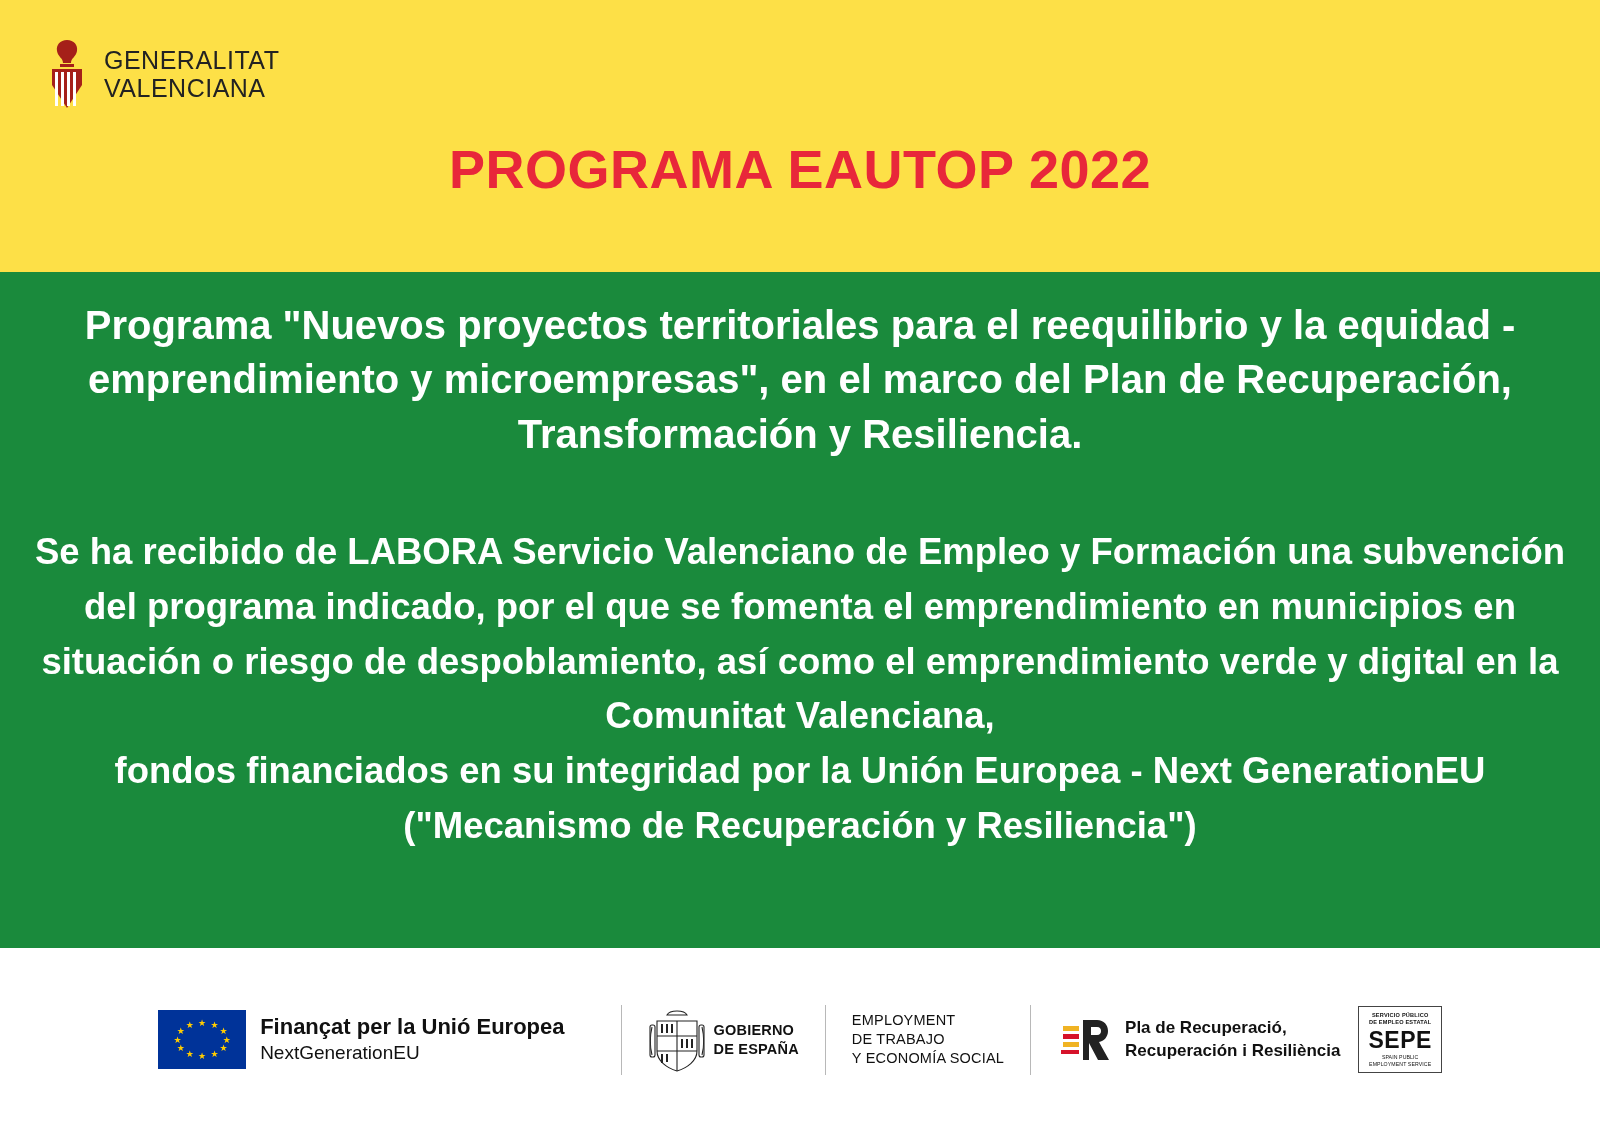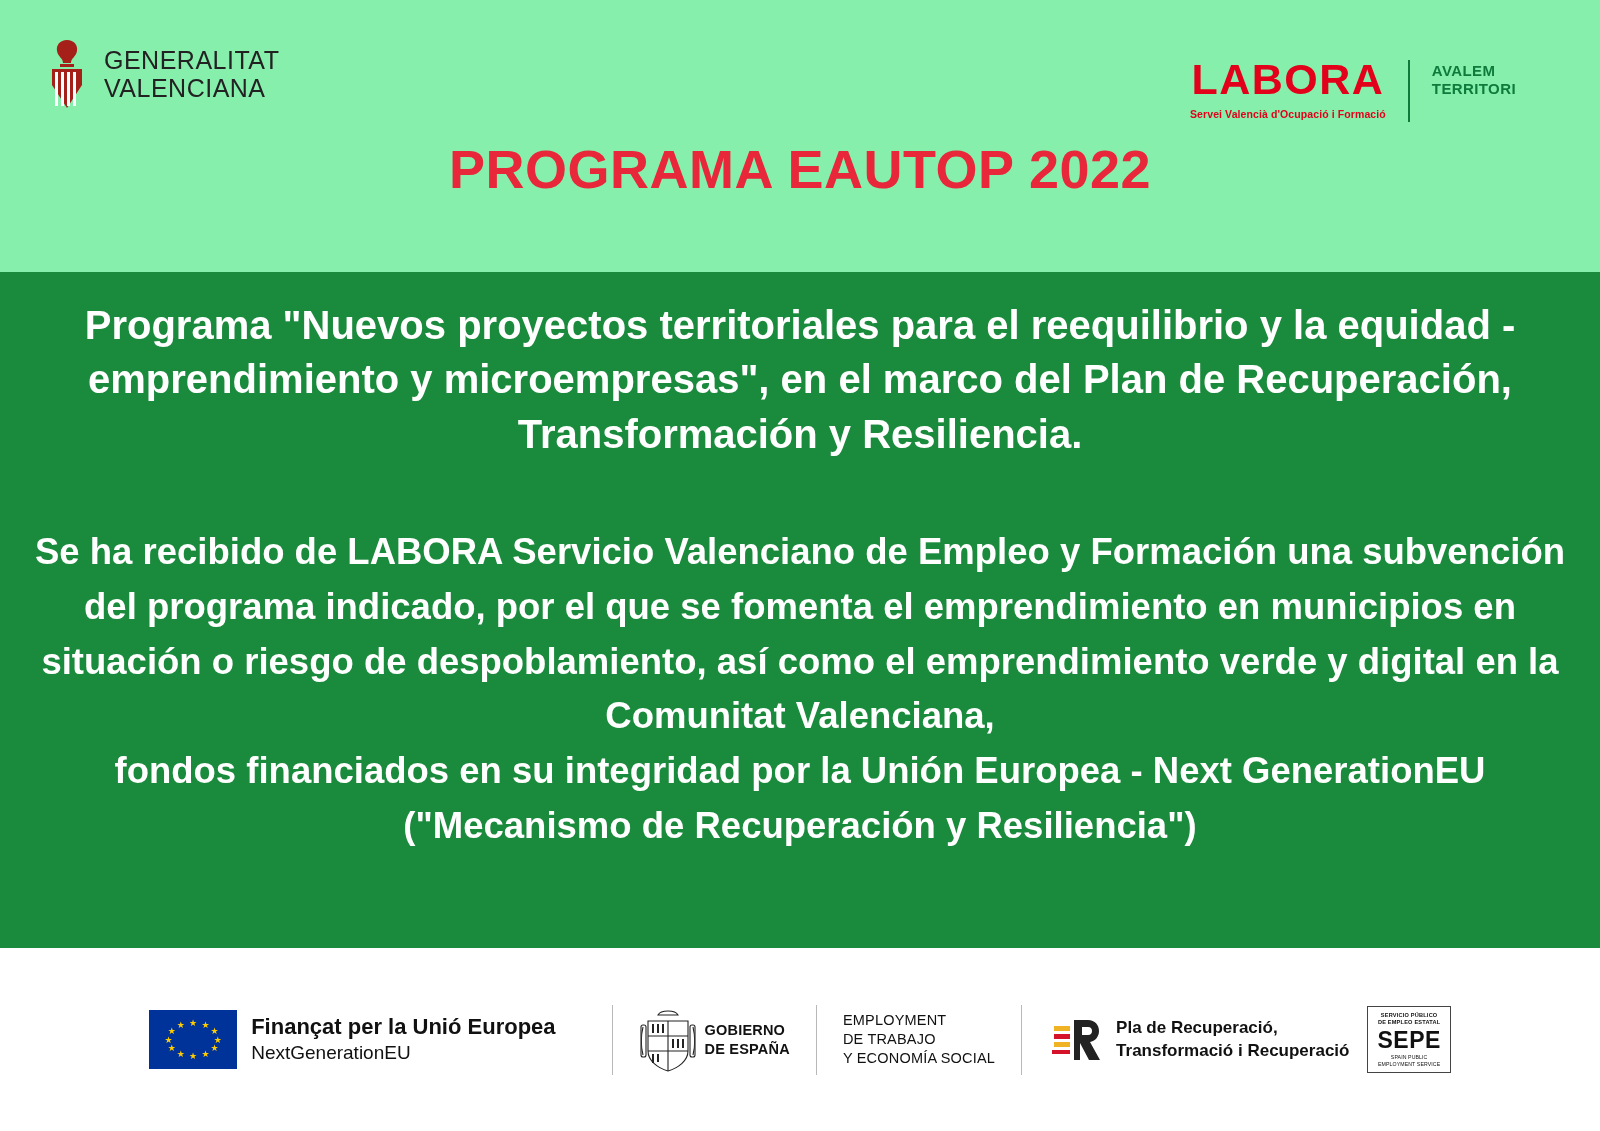--- a/index.html
+++ b/index.html
@@ -12,21 +12,21 @@
     height: 1131px;
     font-family: "Liberation Sans", sans-serif;
     overflow: hidden;
     position: relative;
   }
 
   
   .header {
     position: relative;
     height: 272px;
-    background: #86efac;
+    background: #fde047;
   }
 
   .gva-logo {
     position: absolute;
     left: 44px;
     top: 38px;
     display: flex;
     align-items: center;
     gap: 14px;
   }
@@ -292,29 +292,20 @@
         </g>
         <g fill="#A52019" opacity="0.0">
             <rect x="0" y="0" width="1" height="1"></rect>
           </g>
       </svg>
     </span>
     <span class="gva-text">GENERALITAT
 VALENCIANA</span>
   </div>
 
-  <div class="labora-logo">
-    <div class="labora-left">
-      <div class="labora-word">LABORA</div>
-      <div class="labora-sub">Servei Valencià d'Ocupació i Formació</div>
-    </div>
-    <div class="labora-divider"></div>
-    <div class="avalem">AVALEM
-TERRITORI</div>
-  </div>
 
   <div class="main-title">PROGRAMA EAUTOP 2022</div>
 </div>
 
 <div class="green-panel">
   <div class="green-block">Programa "Nuevos proyectos territoriales para el reequilibrio y la equidad - emprendimiento y microempresas", en el marco del Plan de Recuperación, Transformación y Resiliencia.</div>
   <div class="green-block second">Se ha recibido de LABORA Servicio Valenciano de Empleo y Formación una subvención del programa indicado, por el que se fomenta el emprendimiento en municipios en situación o riesgo de despoblamiento, así como el emprendimiento verde y digital en la Comunitat Valenciana,
 fondos financiados en su integridad por la Unión Europea - Next GenerationEU
 ("Mecanismo de Recuperación y Resiliencia")</div>
 </div>
@@ -390,21 +381,21 @@
             <path d="M6 14 h16 v5 h-16 z" fill="#F0B323"></path>
             <path d="M6 22 h16 v5 h-16 z" fill="#D6122A"></path>
             <path d="M6 30 h16 v5 h-16 z" fill="#F0B323"></path>
             <path d="M4 38 h18 v4 h-18 z" fill="#D6122A"></path>
             <path d="M26 8 h14 c7 0 11 5 11 11 c0 6 -4 10 -9 11 l10 18 h-11 l-9 -17 v17 h-6 z" fill="#222222"></path>
             <path d="M34 15 h6 c3 0 4 2 4 4 c0 2 -1 4 -4 4 h-6 z" fill="#ffffff"></path>
           </g>
         </svg>
       </span>
       <span class="prtr-text">Pla de Recuperació,
-Transformació i Recuperació</span>
+Recuperación i Resiliència</span>
     </div>
 
     <div class="sepe-block">
       <div class="sepe-top">SERVICIO PÚBLICO
 DE EMPLEO ESTATAL</div>
       <div class="sepe-word">SEPE</div>
       <div class="sepe-bottom">SPAIN PUBLIC
 EMPLOYMENT SERVICE</div>
     </div>
 

